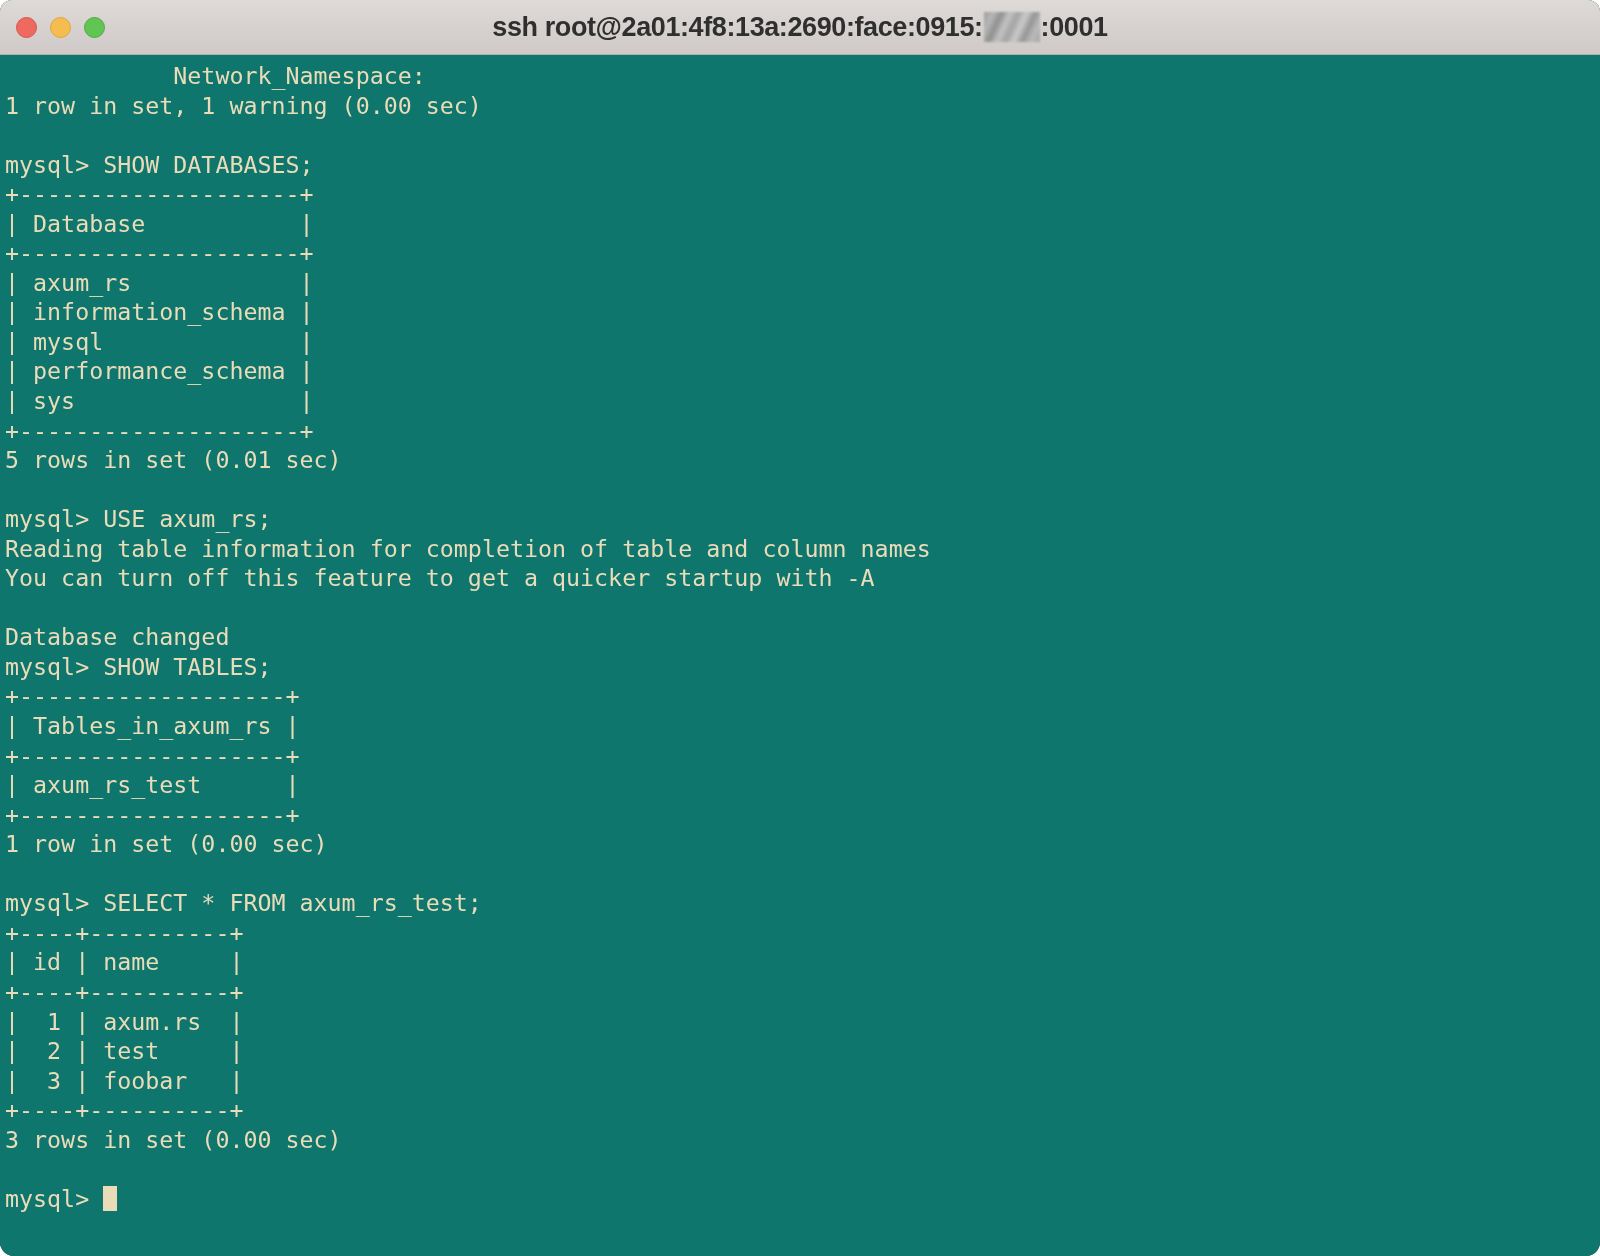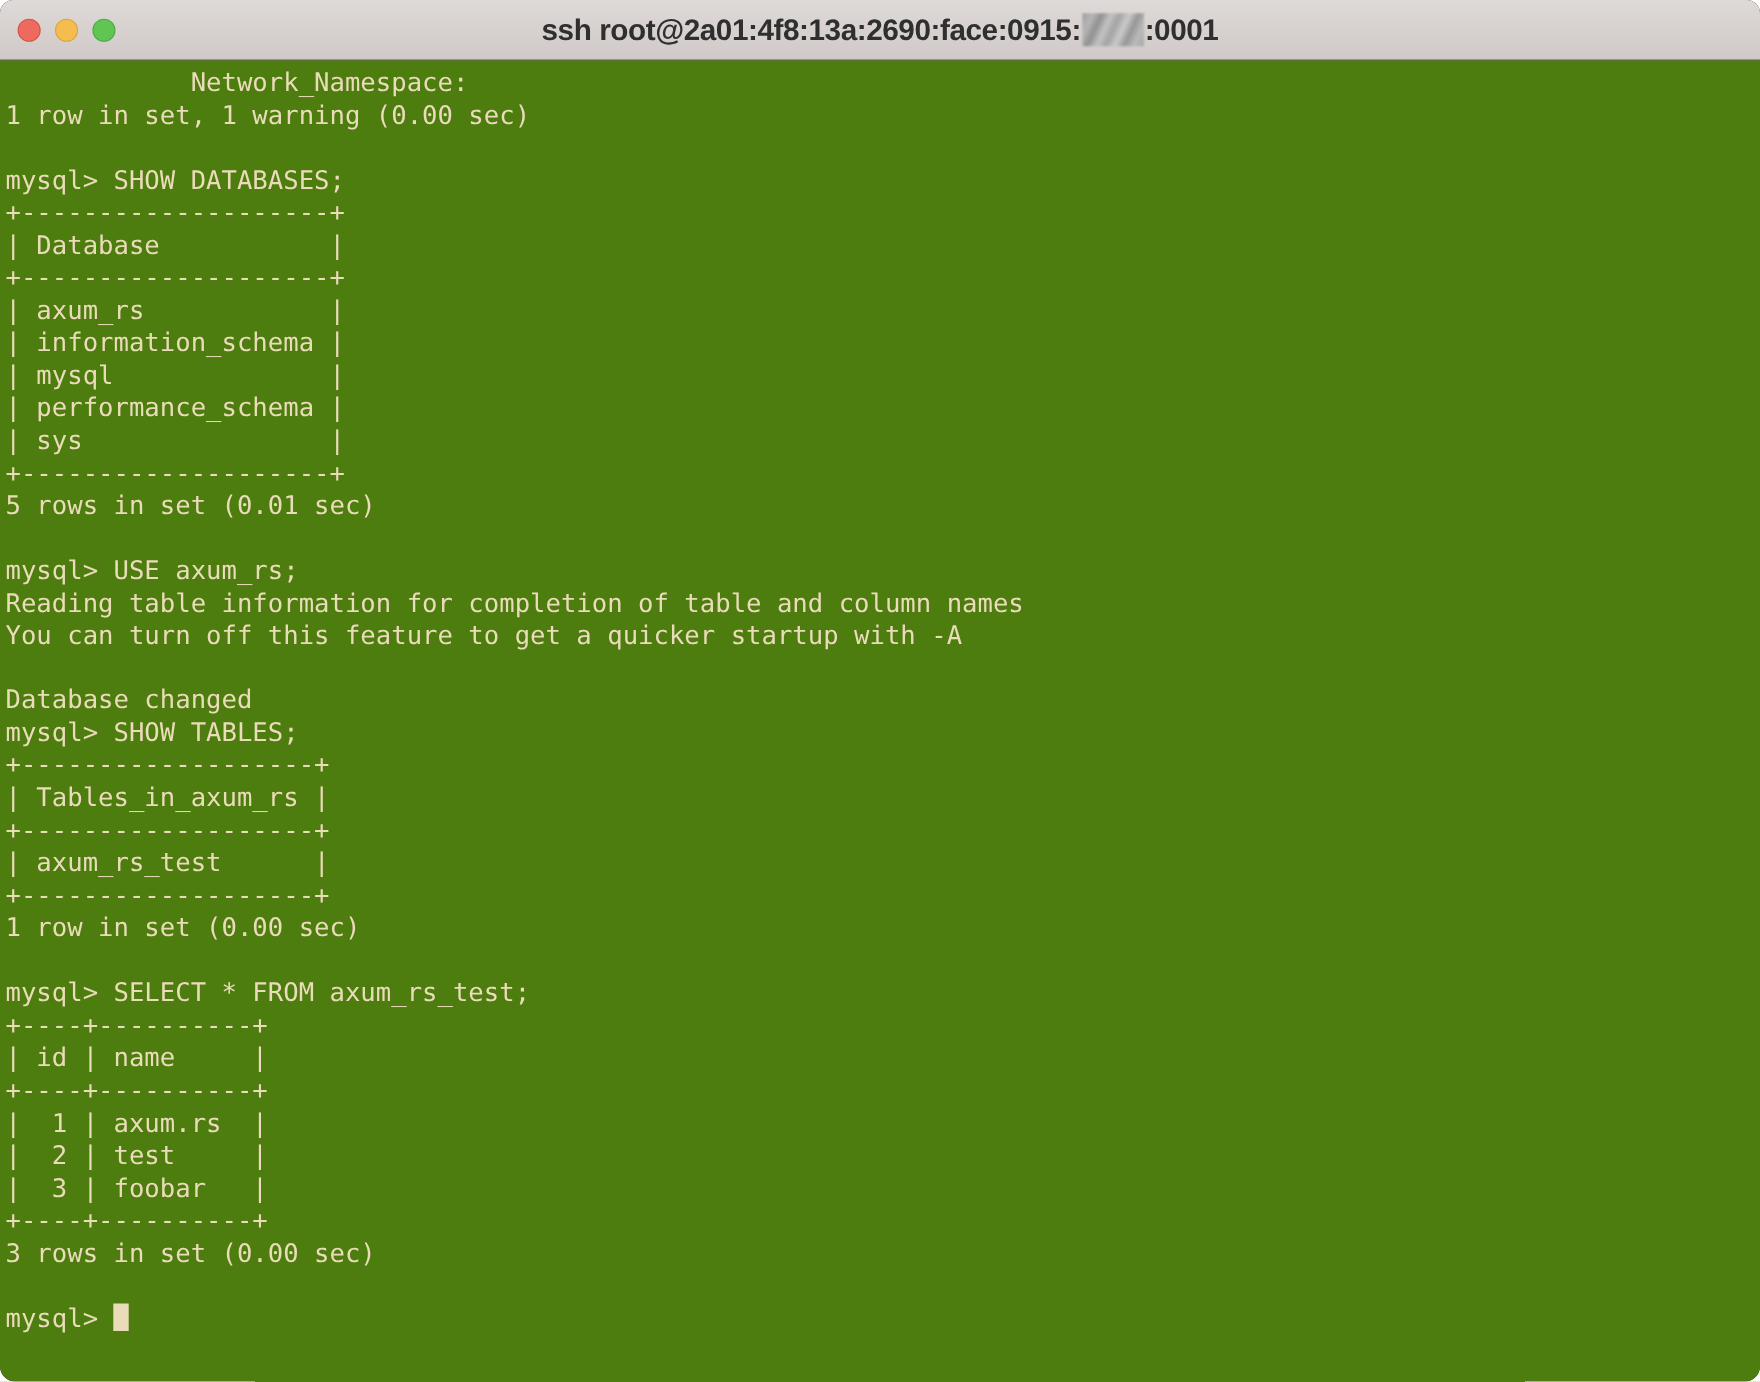--- a/index.html
+++ b/index.html
@@ -76,21 +76,21 @@
       linear-gradient(115deg,
         #9b9b9b 0%, #b5b5b5 14%, #8e8e8e 26%, #c2c2c2 38%,
         #a2a2a2 50%, #cacaca 62%, #949494 74%, #b9b9b9 86%, #a6a6a6 100%);
     filter: blur(1.2px);
     opacity: 0.95;
   }
 
   
   .terminal {
     position: relative;
-    background: #4d7c0f;
+    background: #0f766e;
     height: 1201px;
     padding: 6px 17px 0 5px;
     box-sizing: border-box;
     overflow: hidden;
   }
 
   .screen {
     font-family: "DejaVu Sans Mono", monospace;
     font-size: 23.3px;
     line-height: 29.55px;

